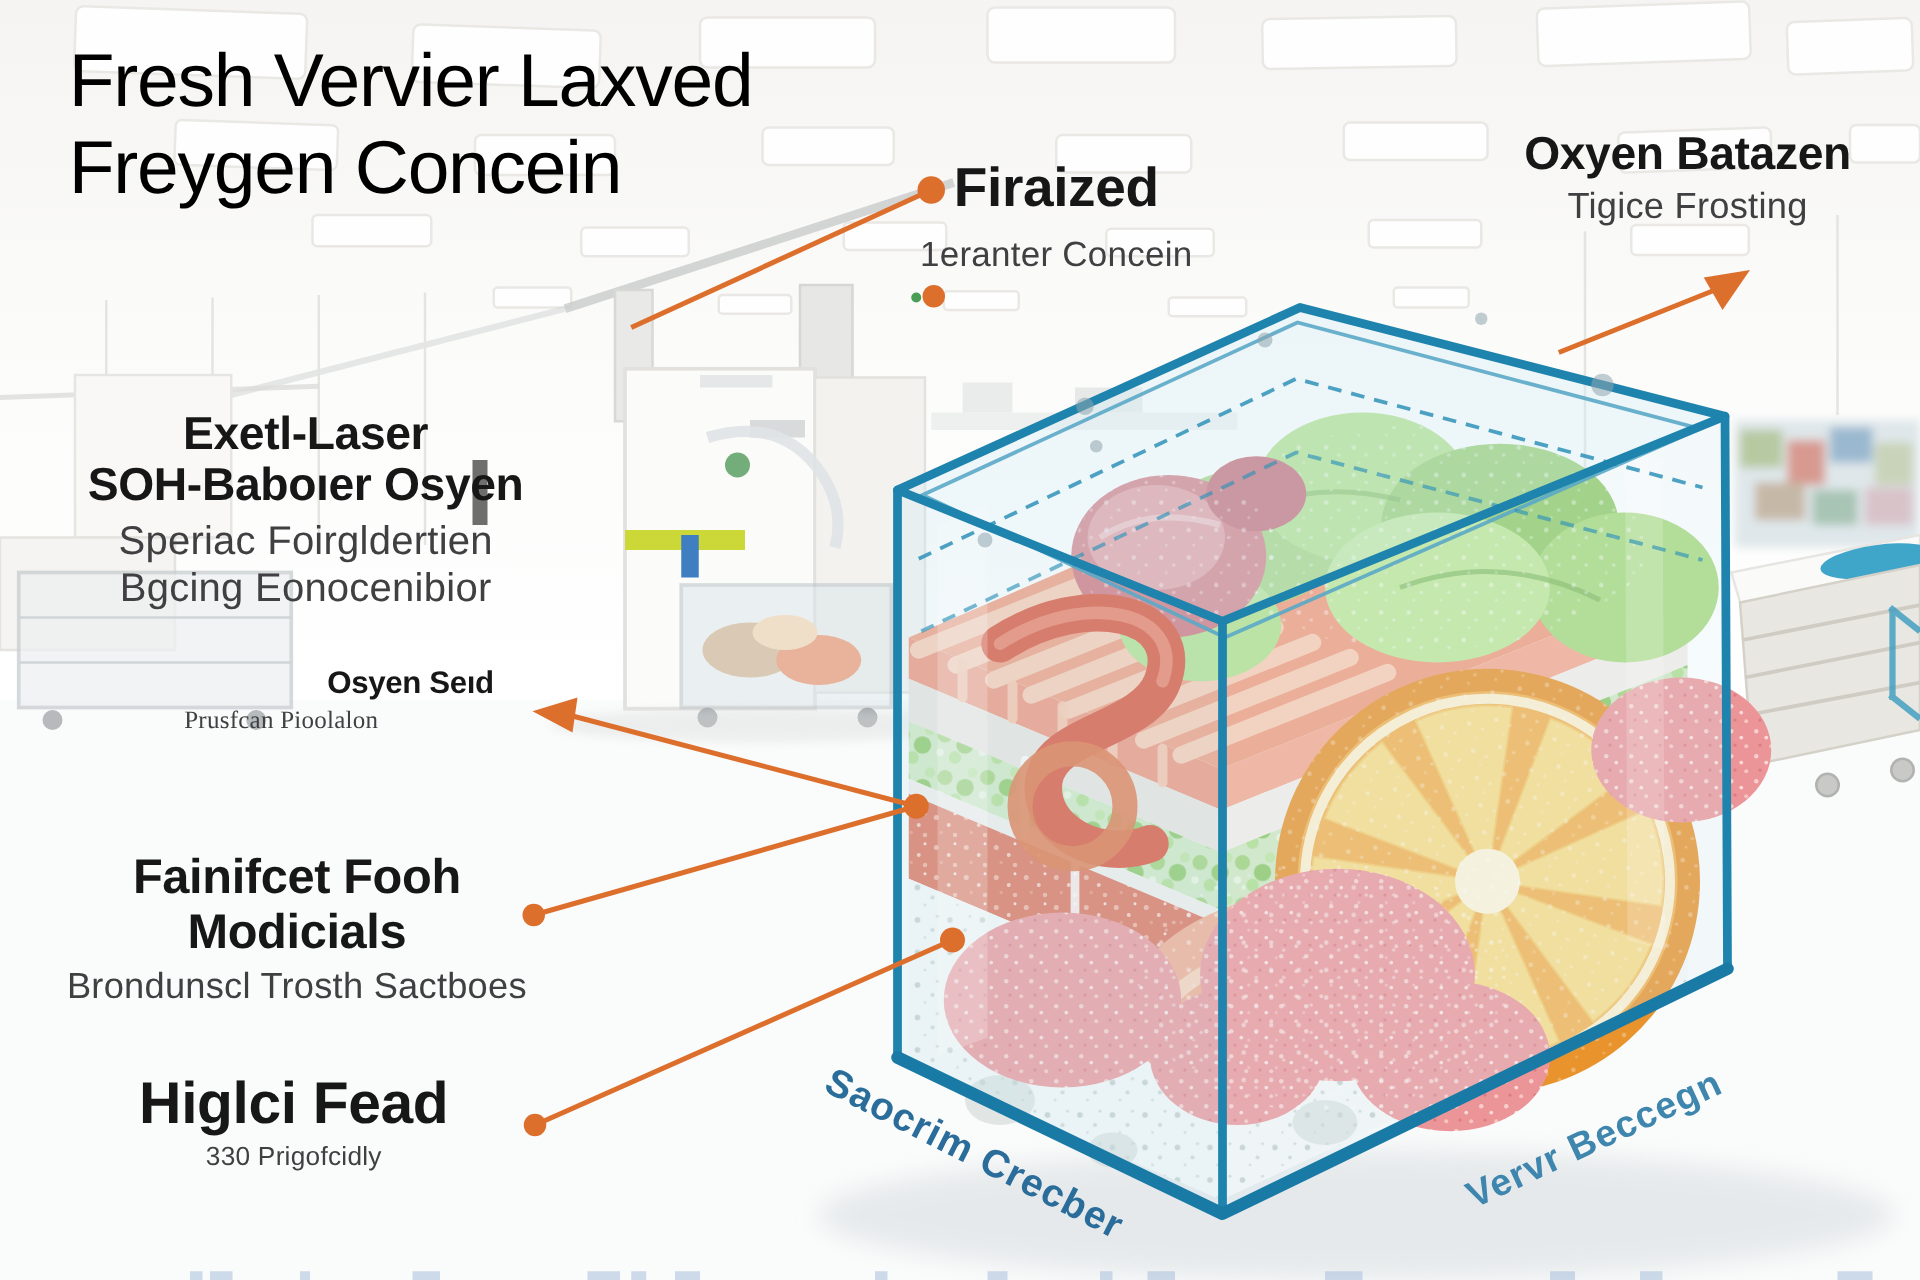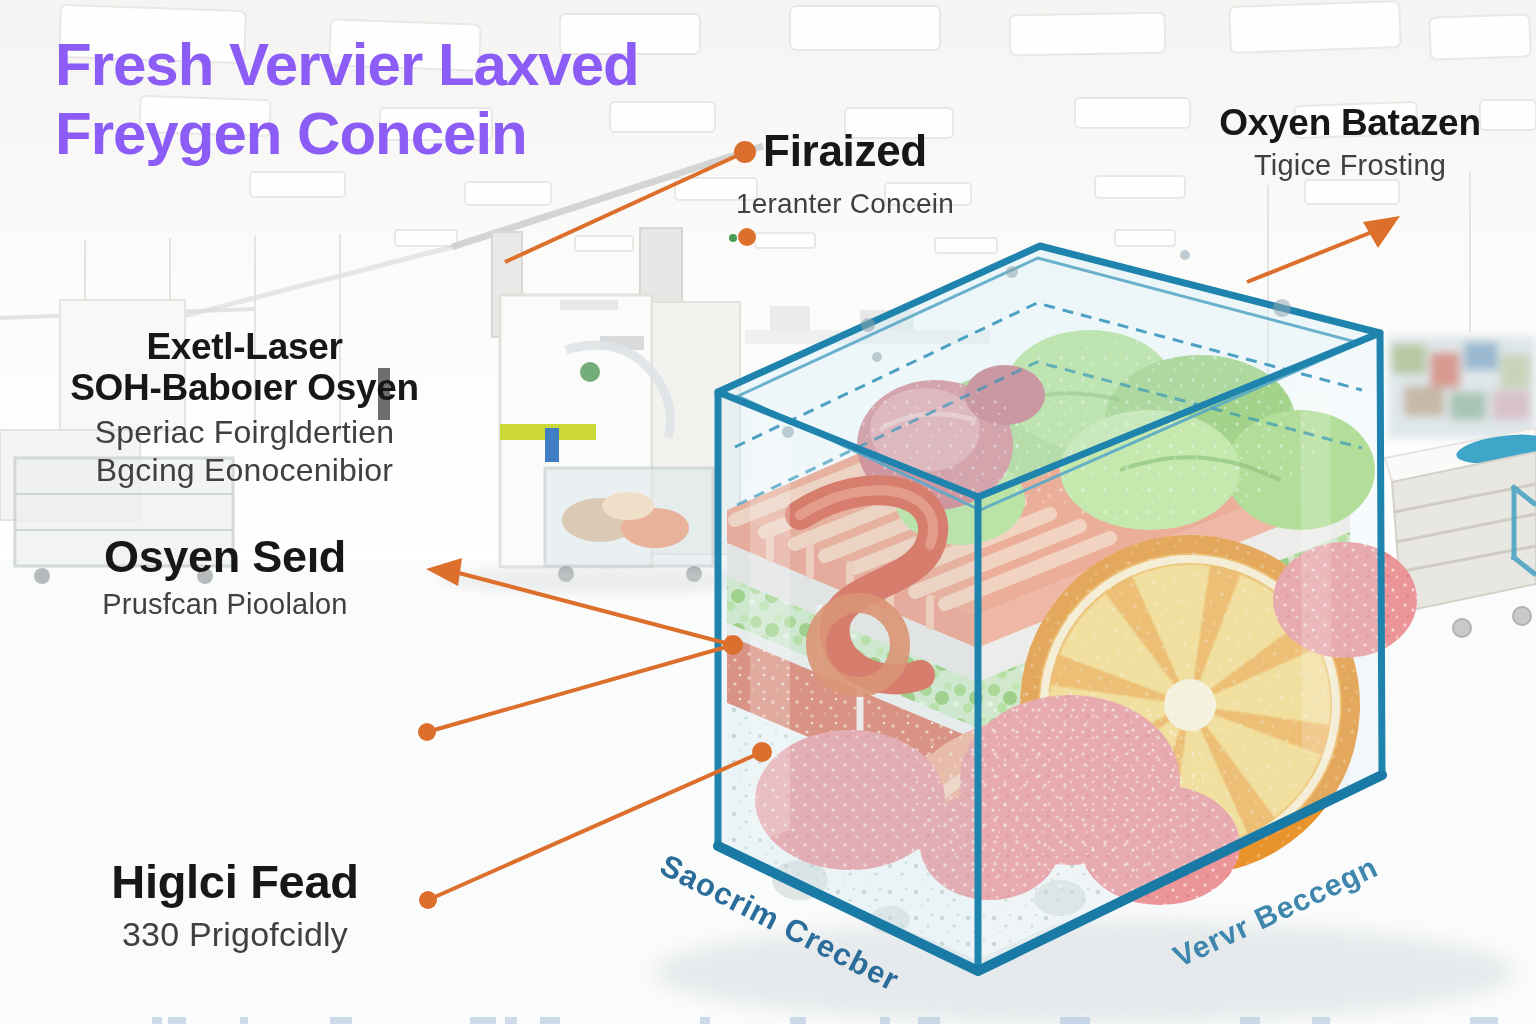--- a/index.html
+++ b/index.html
@@ -5,44 +5,44 @@
   html,body{margin:0;padding:0;}
   body{
     width:1536px;height:1024px;position:relative;overflow:hidden;
     font-family:"Liberation Sans",sans-serif;
     background:linear-gradient(180deg,#f5f4f2 0%,#fbfbfa 26%,#ffffff 55%,#edeff0 100%);
   }
   .stage{position:absolute;inset:0;width:1536px;height:1024px;}
   svg.scene{position:absolute;left:0;top:0;}
   .page-title{
     position:absolute;left:55px;top:30px;width:720px;
-    font-size:60px;font-weight:bold;line-height:1.15;letter-spacing:-1px;
-    color:#8b5cf6;
+    font-size:60px;font-weight:normal;line-height:1.15;letter-spacing:-1px;
+    color:#000000;
   }
   .label{position:absolute;text-align:center;}
   .label .h{font-weight:bold;color:#171718;line-height:1.12;letter-spacing:-0.3px;}
   .label .s{color:#404043;line-height:1.18;letter-spacing:0.2px;margin-top:5px;}
   .lbl-firaized{left:700px;top:126px;width:290px;}
   .lbl-firaized .h{font-size:44px;}
   .lbl-firaized .s{font-size:28px;margin-top:12px;}
   .lbl-oxyen{left:1160px;top:102px;width:380px;}
   .lbl-oxyen .h{font-size:37px;}
   .lbl-oxyen .s{font-size:29px;}
   .lbl-exetl{left:32px;top:326px;width:425px;}
   .lbl-exetl .h{font-size:37px;}
   .lbl-exetl .s{font-size:32px;}
   .lbl-osyen{left:55px;top:532px;width:340px;}
-  .lbl-osyen .h{font-size:45px;}
-  .lbl-osyen .s{font-size:29px;}
+  .lbl-osyen .h{font-size:25px;text-align:right;}
+  .lbl-osyen .s{font-size:20px;font-family:Liberation Serif, serif;}
   .lbl-fainifcet{left:30px;top:680px;width:415px;}
   .lbl-fainifcet .h{font-size:39px;}
   .lbl-fainifcet .s{font-size:29px;}
   .lbl-higlci{left:65px;top:856px;width:340px;}
   .lbl-higlci .h{font-size:47px;}
-  .lbl-higlci .s{font-size:34px;}
+  .lbl-higlci .s{font-size:21px;}
   .cap{position:absolute;font-weight:600;letter-spacing:1px;white-space:nowrap;}
   .cap-left{left:648px;top:905px;font-size:31px;color:#2b6d9a;transform:rotate(27deg);}
   .cap-right{left:1165px;top:895px;font-size:30px;color:#3f86ae;transform:rotate(-25deg);}
 </style>
 </head>
 <body>
 
 <div class="stage">
 
 <svg class="scene" width="1536" height="1024" viewBox="0 0 1536 1024" aria-hidden="true">
@@ -418,20 +418,25 @@
     <div class="h">SOH-Baboıer Osyen</div>
     <div class="s">Speriac Foirgldertien</div>
     <div class="s" style="margin-top:0;">Bgcing Eonocenibior</div>
   </div>
 
   <div class="label lbl-osyen">
     <div class="h">Osyen Seıd</div>
     <div class="s">Prusfcan Pioolalon</div>
   </div>
 
+  <div class="label lbl-fainifcet">
+    <div class="h">Fainifcet Fooh</div>
+    <div class="h">Modicials</div>
+    <div class="s">Brondunscl Trosth Sactboes</div>
+  </div>
 
   <div class="label lbl-higlci">
     <div class="h">Higlci Fead</div>
     <div class="s">330 Prigofcidly</div>
   </div>
 
   <div class="cap cap-left">Saocrim Crecber</div>
   <div class="cap cap-right">Vervr Beccegn</div>
 
 </div>

